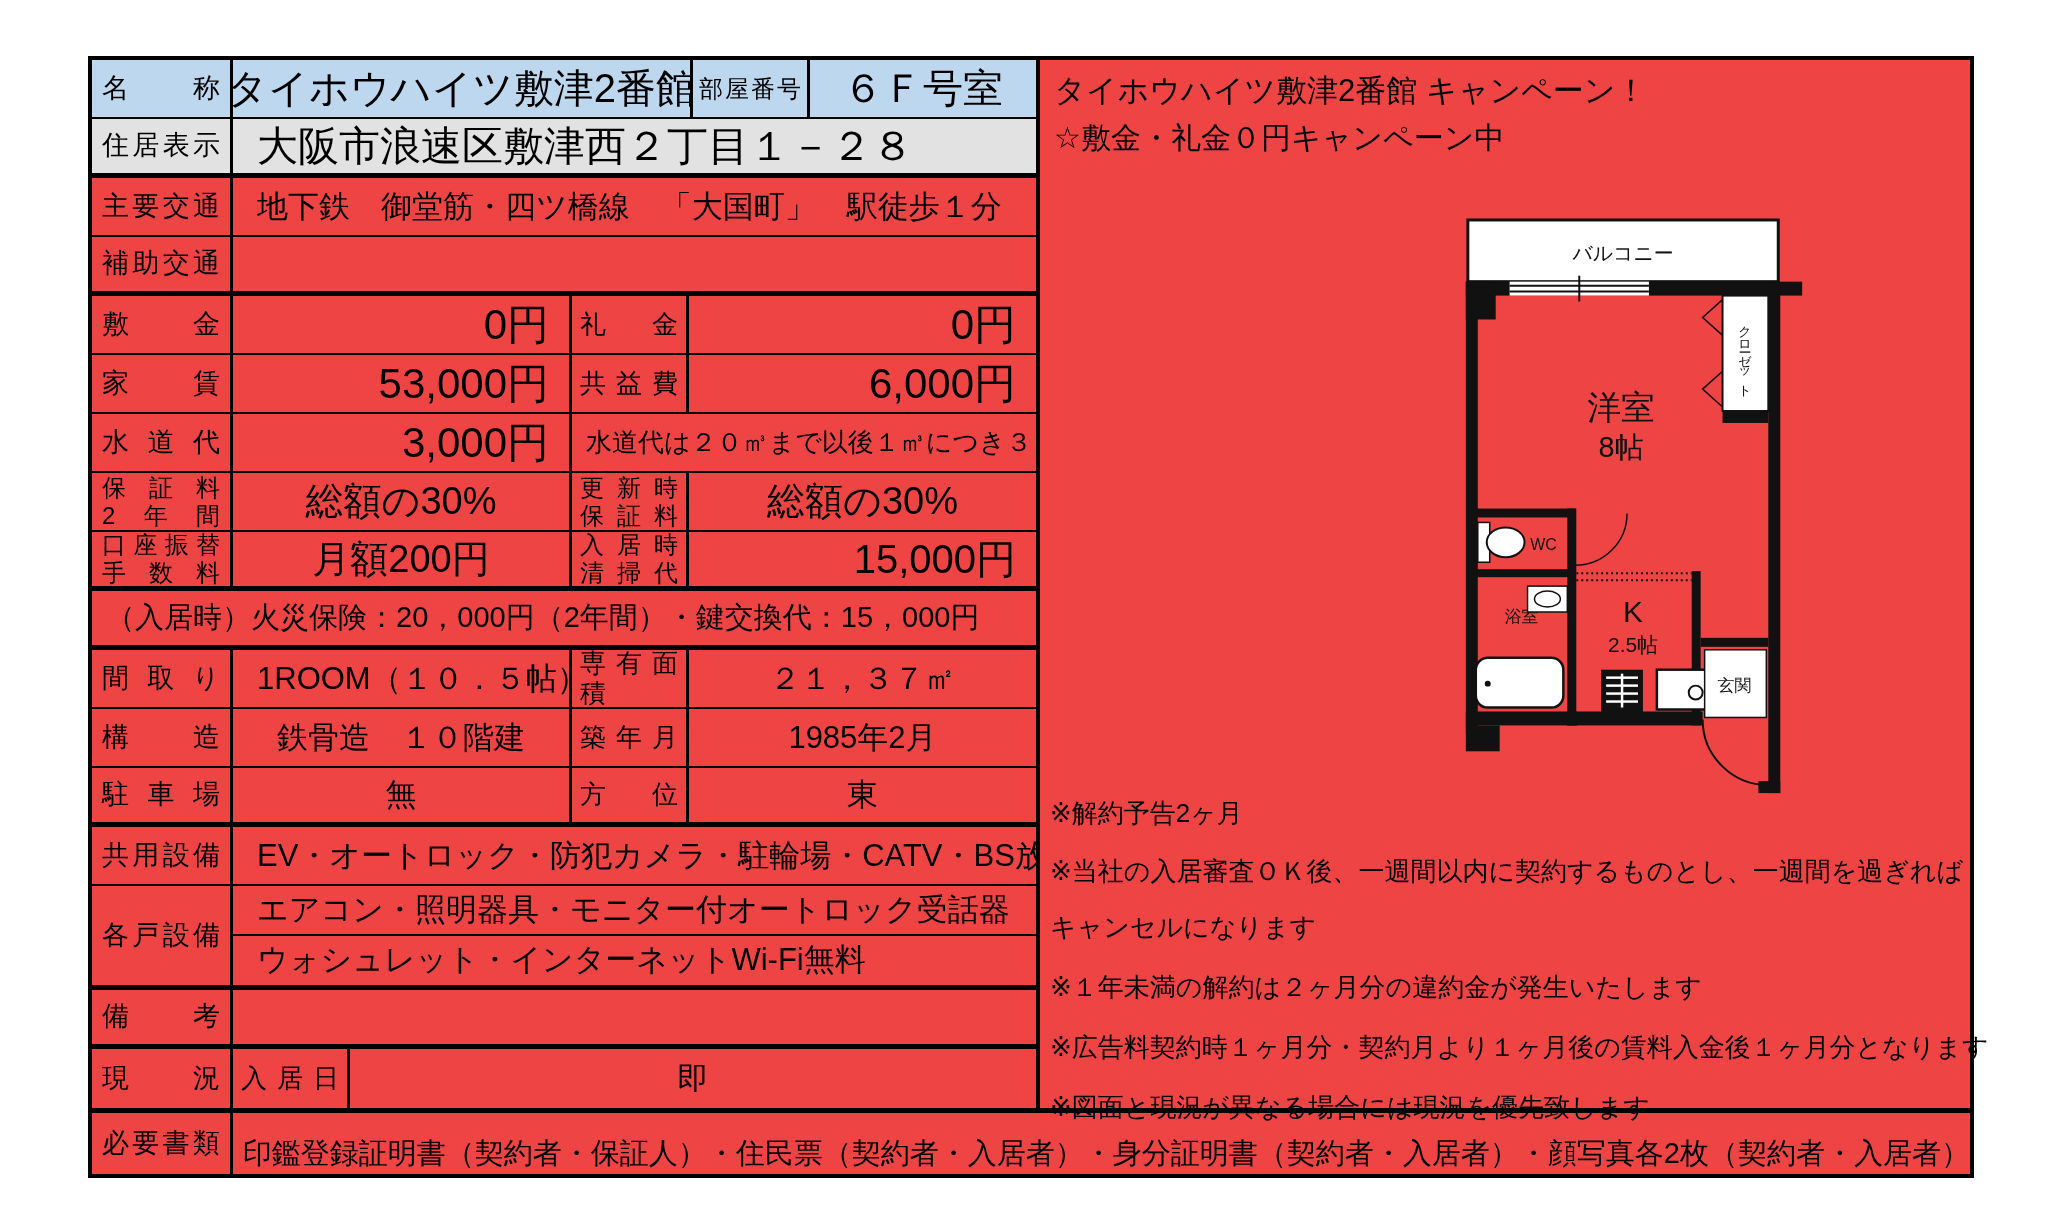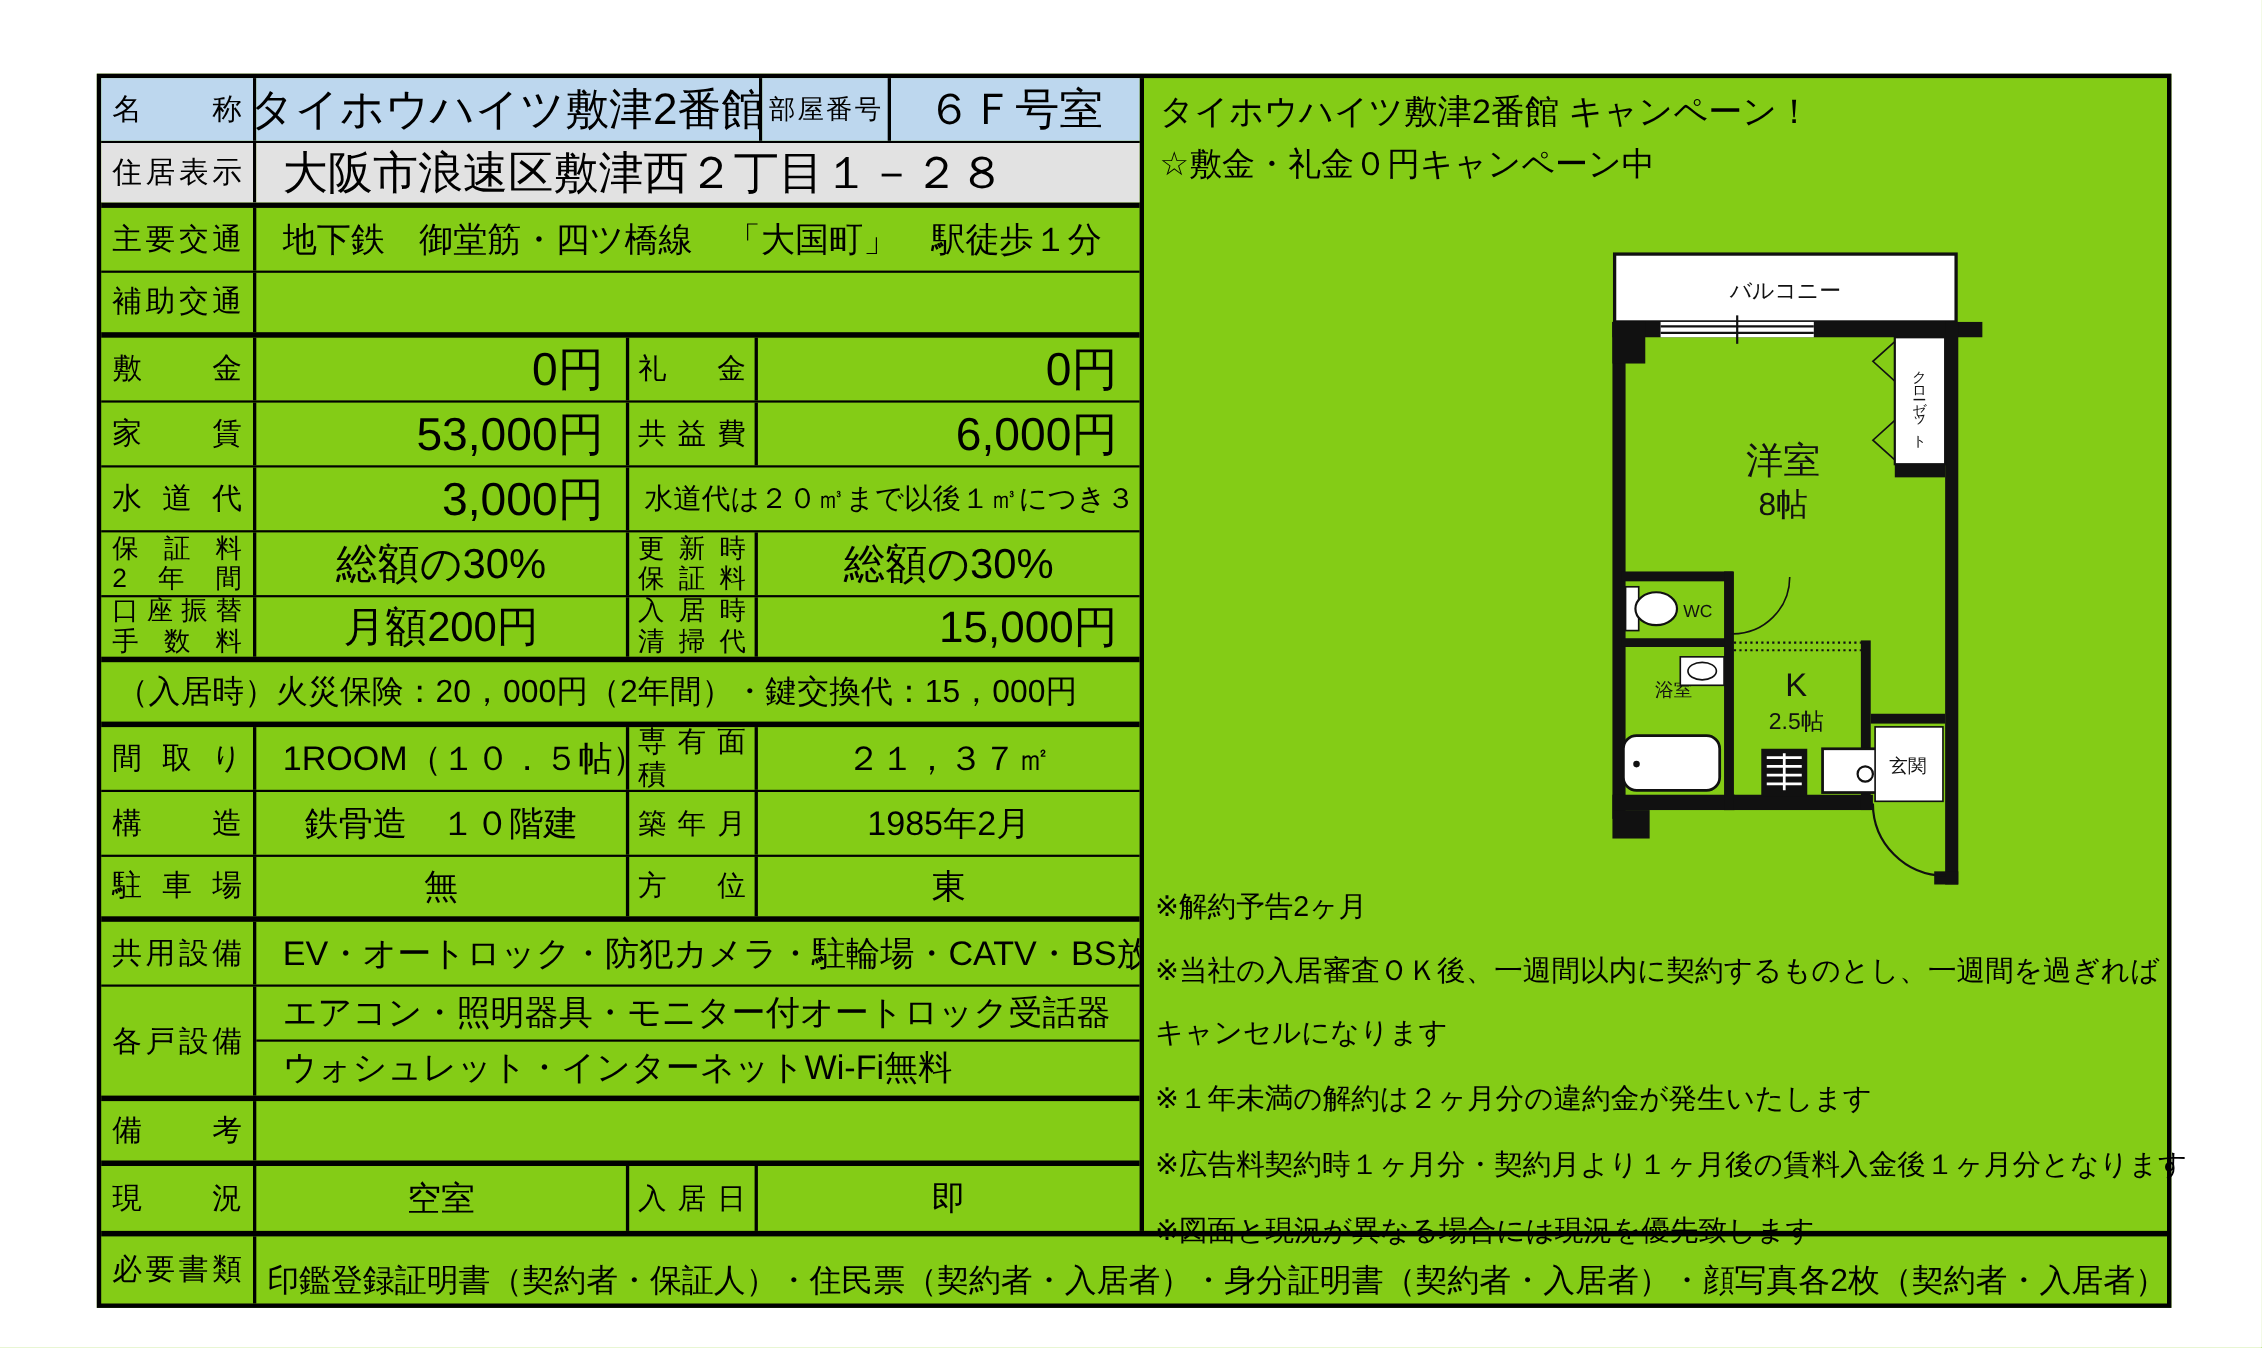--- a/index.html
+++ b/index.html
@@ -1,19 +1,19 @@
 <!DOCTYPE html>
 <html><head>
 <meta charset="utf-8">
 <style>
   html,body{margin:0;padding:0;background:#fff;}
   .page{position:relative;width:2056px;height:1225px;background:#ffffff;
         font-family:"Liberation Sans","DejaVu Sans",sans-serif;color:#000;}
-  .sheet{position:absolute;left:88px;top:67px;width:1886px;box-sizing:border-box;
-         border:4px solid #000;background:#84cc16;}
+  .sheet{position:absolute;left:88px;top:56px;width:1886px;box-sizing:border-box;
+         border:4px solid #000;background:#ef4444;}
   .main{display:flex;}
   .ltable{width:948px;box-sizing:border-box;border-right:4px solid #000;}
   .rpanel{flex:1;position:relative;}
 
   
   .tr{display:flex;height:59px;box-sizing:border-box;border-bottom:2px solid #000;}
   .tr.t5{border-bottom-width:5px;}
   .tr.dbl{height:104px;}
   .c{display:flex;align-items:center;justify-content:center;box-sizing:border-box;overflow:hidden;}
   .cl{width:141px;border-right:3px solid #000;padding:2px 10px;}
@@ -203,21 +203,20 @@
           <div class="c cl">
               <span class="jl">備考</span>
             </div>
           <div class="c cvfull fs31 left"></div>
         </div>
 
         <div class="tr" style="border-bottom:none;">
           <div class="c cl">
               <span class="jl">現況</span>
             </div>
-          <div class="c cv1 fs31">空室</div>
           <div class="c cl2">
               <span class="jl fs26">入居日</span>
             </div>
           <div class="c cv2 fs31">即</div>
         </div>
 
       </div>
 
       <div class="rpanel">
         <div class="camp" style="top:10px;font-size:31px;">タイホウハイツ敷津2番館 キャンペーン！</div>

